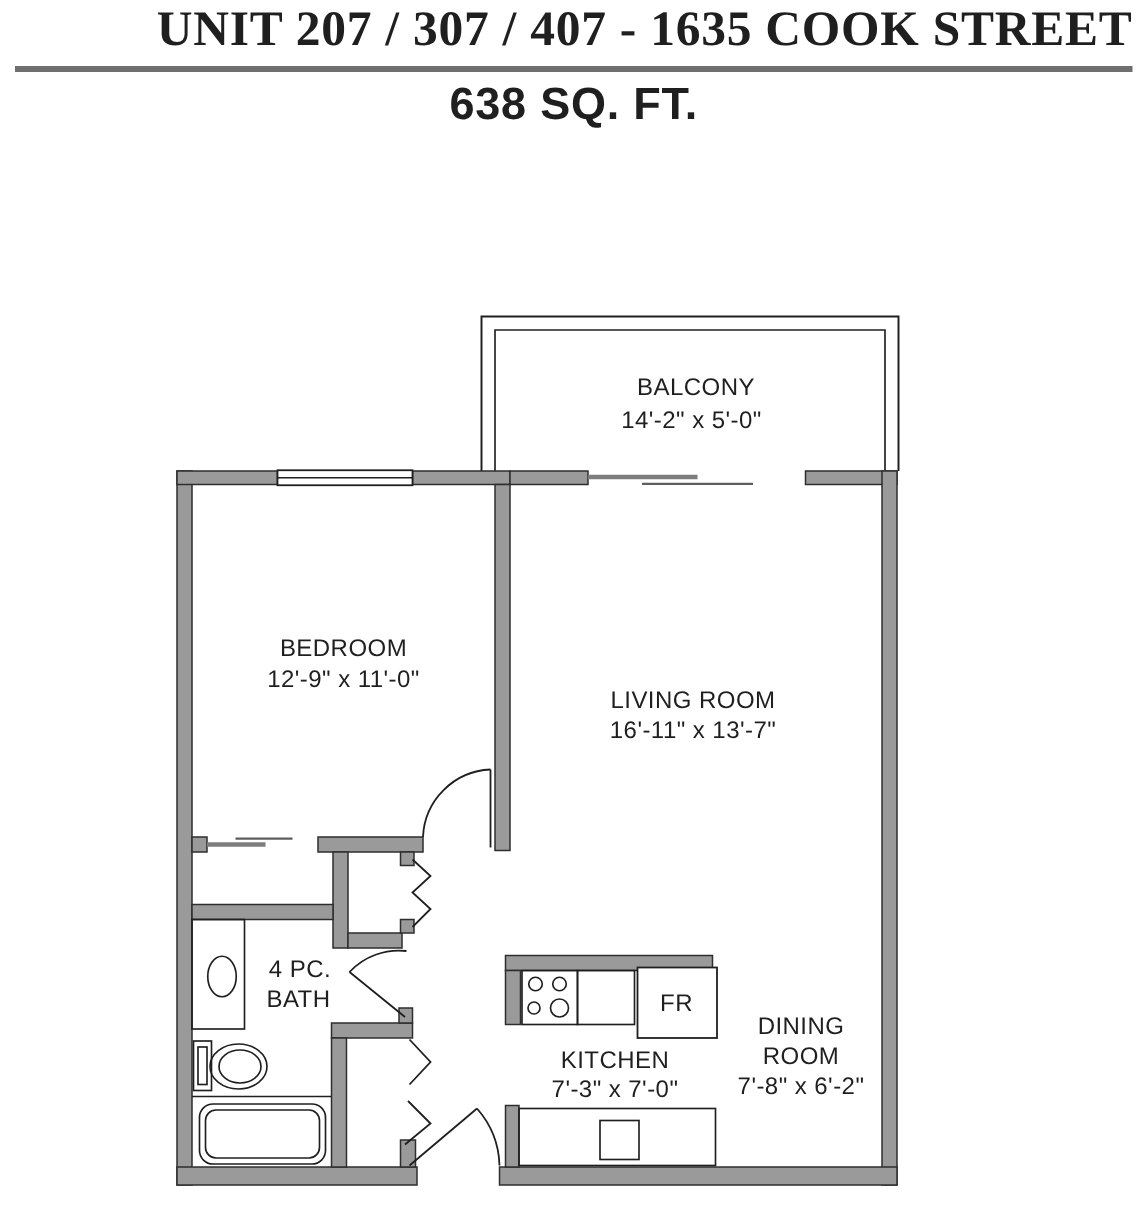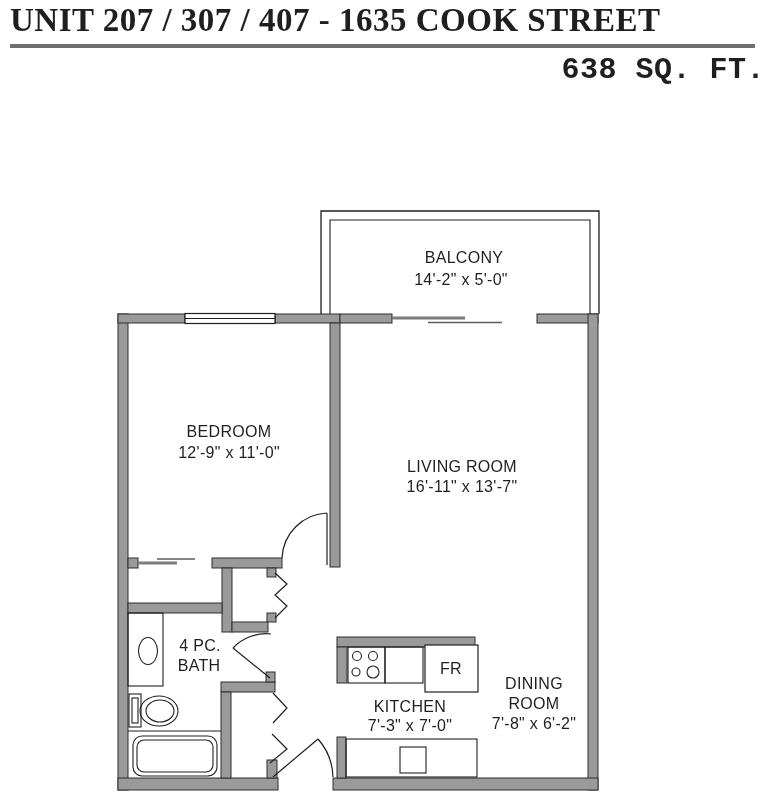--- a/index.html
+++ b/index.html
@@ -10,27 +10,27 @@
     --underline:#6f6f6f;
     --background:#ffffff;
   }
   html,body{margin:0;padding:0;background:var(--background);}
   .page{position:relative;width:765px;height:803px;background:var(--background);overflow:hidden;
         font-family:"Liberation Sans",sans-serif;}
   header{position:absolute;top:0;left:0;width:765px;z-index:2;}
   h1.title{
     margin:0 10px;padding:2px 0 5px;
     font-family:"Liberation Serif",serif;font-weight:bold;font-size:33px;
-    letter-spacing:.5px;text-align:left;color:var(--text);
+    letter-spacing:.5px;text-align:right;color:var(--text);
     border-bottom:4px solid var(--underline);
     white-space:nowrap;
   }
   .subtitle{
-    margin-top:5px;text-align:right;
-    font-family:Liberation Mono, monospace;font-weight:bold;font-size:30px;
+    margin-top:5px;text-align:center;
+    font-family:Liberation Sans, sans-serif;font-weight:bold;font-size:30px;
     letter-spacing:.5px;color:var(--text);
   }
   svg.plan{position:absolute;top:0;left:0;z-index:1;}
   .wall{fill:var(--wall-fill);stroke:var(--wall-outline);stroke-width:1;}
   .thin{fill:none;stroke:var(--line);stroke-width:1.3;}
   .thin-lt{fill:none;stroke:var(--line);stroke-width:1.1;}
   .white-box{fill:#ffffff;stroke:var(--line);stroke-width:1.2;}
   .door{fill:none;stroke:var(--line);stroke-width:1.2;}
   .slider-a{fill:none;stroke:#7d7d7d;stroke-width:3;}
   .slider-b{fill:none;stroke:#5e5e5e;stroke-width:1.5;}

